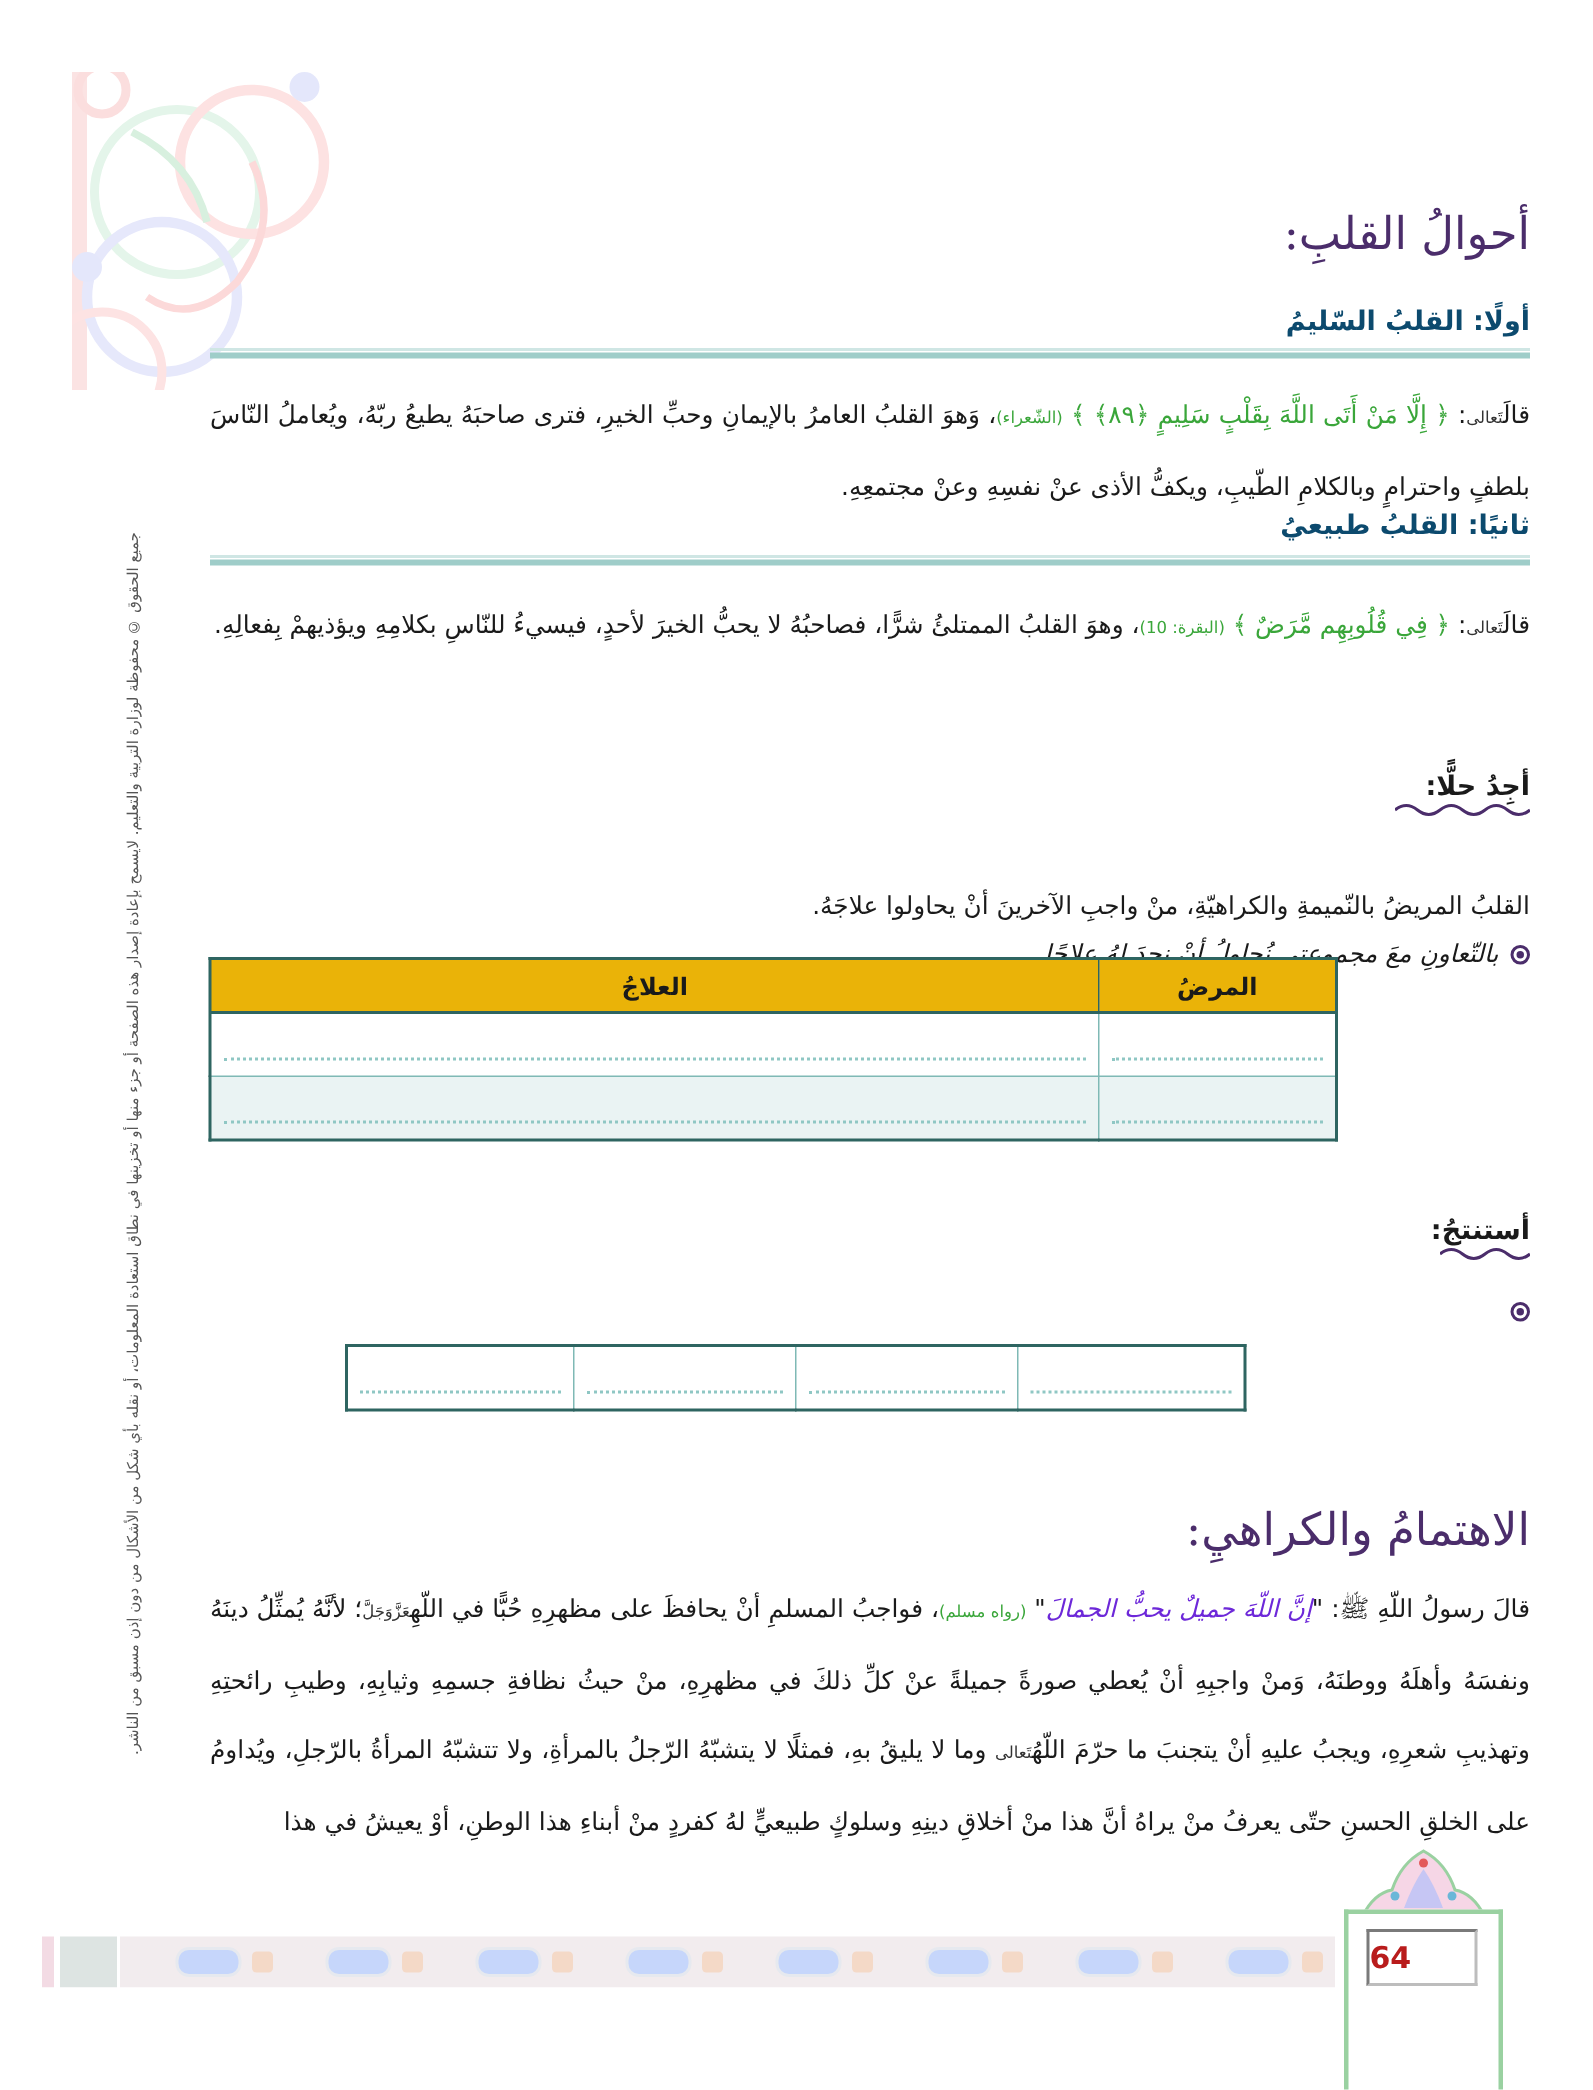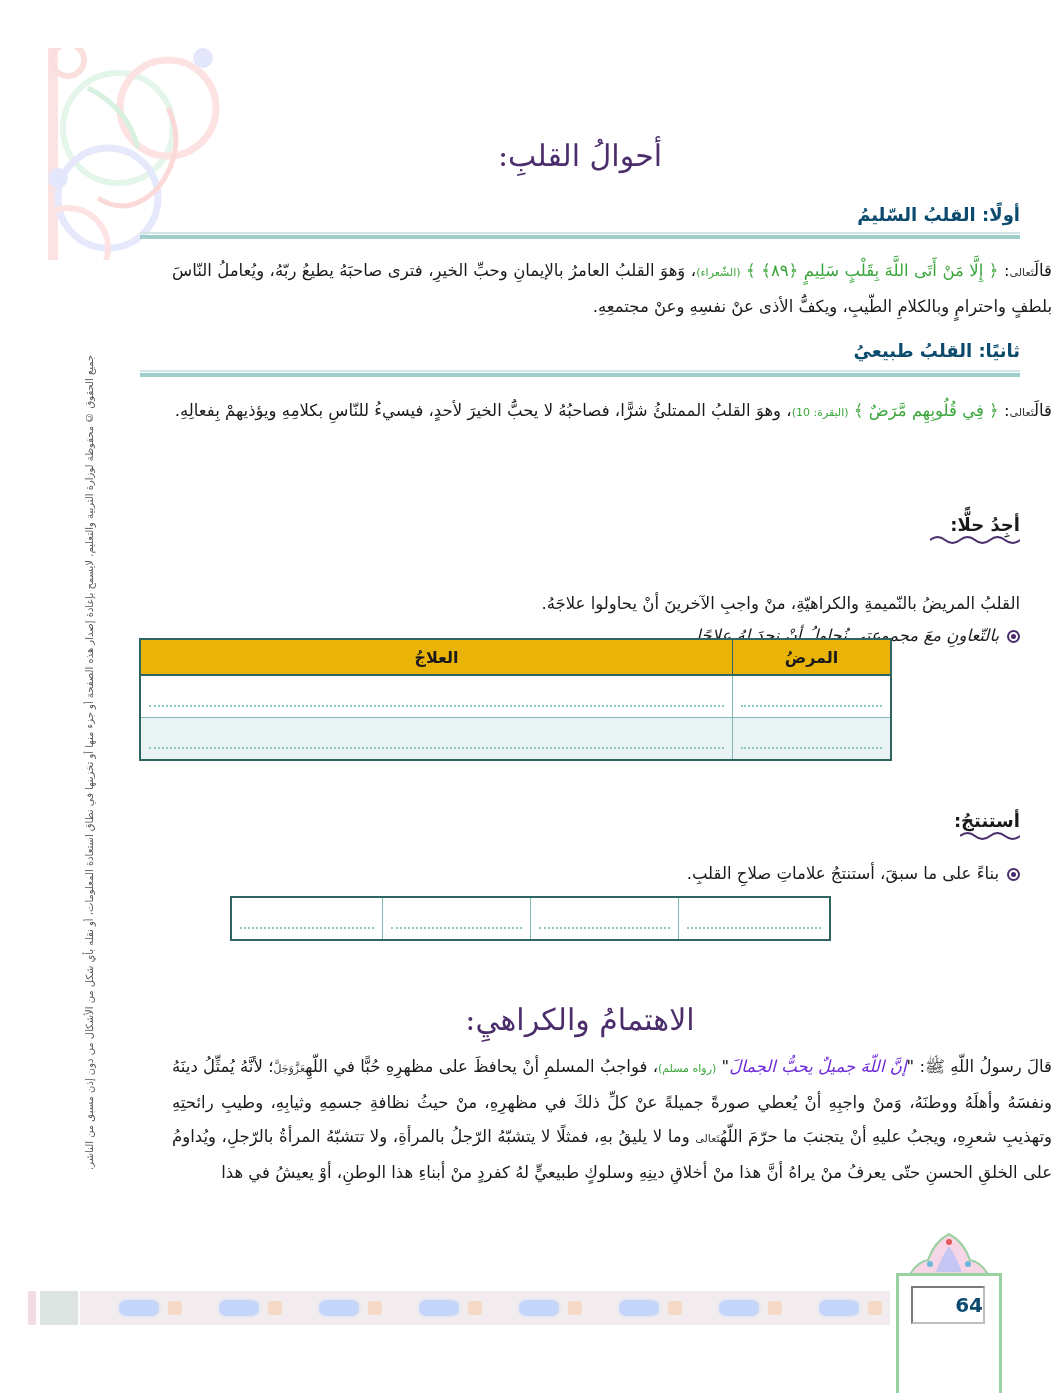--- a/index.html
+++ b/index.html
@@ -3,43 +3,43 @@
 <meta charset="utf-8">
 <style>
   html, body { margin:0; padding:0; background:#ffffff; }
   body { width:1062px; height:1393px; position:relative; overflow:hidden;
          font-family:"DejaVu Sans", sans-serif; color:#1a1a1a; }
   .ornament-corner { position:absolute; left:48px; top:48px; width:172px; height:212px; overflow:hidden; }
   .side-note { position:absolute; left:76px; top:355px; width:28px; height:740px;
                writing-mode:vertical-rl; transform:rotate(180deg);
                font-size:10px; color:#555; direction:rtl; text-align:center; white-space:nowrap; line-height:28px; }
   .content { position:absolute; left:140px; width:880px; direction:rtl; }
-  .main-title { font-family:"DejaVu Serif", serif; color:#4b2d6b; font-size:30px; font-weight:normal; margin:0;text-align:center; }
+  .main-title { font-family:"DejaVu Serif", serif; color:#4b2d6b; font-size:30px; font-weight:normal; margin:0; }
   .sub-head { font-weight:bold; font-size:18px; color:#0c4a6e; margin:0; }
   .divider { position:absolute; left:140px; width:880px; height:6px; }
   .divider .l1 { height:2px; background:#cfe6e4; }
   .divider .l2 { height:4px; background:#9fcdc9; margin-top:1px; }
-  .para { font-size:16.5px; line-height:34px; text-align:justify; text-align-last:right;margin-left:32px; }
+  .para { font-size:16.5px; line-height:46px; text-align:justify; text-align-last:right; }
   .quran { color:#3aa63a; font-family:"DejaVu Serif", serif; }
   .ref { color:#3aa63a; font-size:11px; }
   .small-ta { font-size:11px; color:#333; }
   .hadith { color:#6d28d9;font-style:italic; }
   .task-head { font-weight:bold; font-size:18px; display:inline-block; position:relative; padding-bottom:10px; }
   .task-head svg { position:absolute; right:0; bottom:0; }
   .bullet { display:inline-block; width:13px; height:13px; border:2px solid #4b2d6b; border-radius:50%;
             position:relative; vertical-align:middle; margin-left:8px; box-sizing:border-box; }
   .bullet::after { content:""; position:absolute; left:2px; top:2px; width:5px; height:5px; border-radius:50%; background:#4b2d6b; }
   table.ws { border-collapse:collapse; border:2px solid #2e6561; direction:rtl; }
   table.ws th { background:#eab308; font-weight:bold; font-size:16px; height:32px; border:1px solid #2e6561; border-bottom:2px solid #2e6561; }
   table.ws td { border:1px solid #7fb9b5; height:41px; vertical-align:middle; text-align:center; padding:0 8px; }
   table.ws tr.alt td { background:#eaf3f3; }
   .dots { display:block; border-bottom:2px dotted #8fc7c4; height:18px; }
   .footer-band { position:absolute; left:28px; top:1287px; width:862px; height:38px; }
   .page-frame { position:absolute; left:896px; top:1273px; width:100px; height:120px; border:3px solid #9ad1a1; border-bottom:none; background:#fff; }
-  .page-box { position:absolute; left:12px; top:10px; width:70px; height:34px; border:2px solid #bdbdbd; border-top-color:#7a7a7a; border-left-color:#7a7a7a; text-align:right; font-weight:bold; font-size:20px; color:#0c4a6e; line-height:34px; }
+  .page-box { position:absolute; left:12px; top:10px; width:70px; height:34px; border:2px solid #bdbdbd; border-top-color:#7a7a7a; border-left-color:#7a7a7a; text-align:left; font-weight:bold; font-size:20px; color:#b91c1c; line-height:34px; }
   .page-crown { position:absolute; left:906px; top:1232px; width:86px; height:46px; }
 </style>
 </head>
 <body>
 
 <div class="ornament-corner">
   <svg width="172" height="212" viewBox="0 0 172 212">
     <rect x="0" y="0" width="10" height="212" fill="#fbe3e3"></rect>
     <circle cx="20" cy="12" r="16" fill="none" stroke="#fbdede" stroke-width="6"></circle>
     <circle cx="70" cy="80" r="55" fill="none" stroke="#e4f5ea" stroke-width="6"></circle>
@@ -125,21 +125,21 @@
 
 <div class="content" style="top:810px;">
   <div class="task-head">
     <span>أستنتجُ:</span>
     <svg width="60" height="10" viewBox="0 0 60 10">
         <path d="M0 5 q7.5 -6 15 0 t15 0 t15 0 t15 0" fill="none" stroke="#4b2d6b" stroke-width="2"></path>
       </svg>
   </div>
 </div>
 <div class="content" style="top:858px; font-size:16.5px; line-height:32px;">
-  <span class="bullet"></span><span>بناءً على ما سبقَ، أستنتجُ علاماتِ صلاحِ القلبِ.</span>
+  <span class="bullet"></span>
 </div>
 <div style="position:absolute; left:230px; top:896px; width:601px;">
   <table class="ws" style="width:601px;">
     <tbody>
         <tr>
       <td>
             <span class="dots"></span>
           </td>
       <td>
             <span class="dots"></span>

